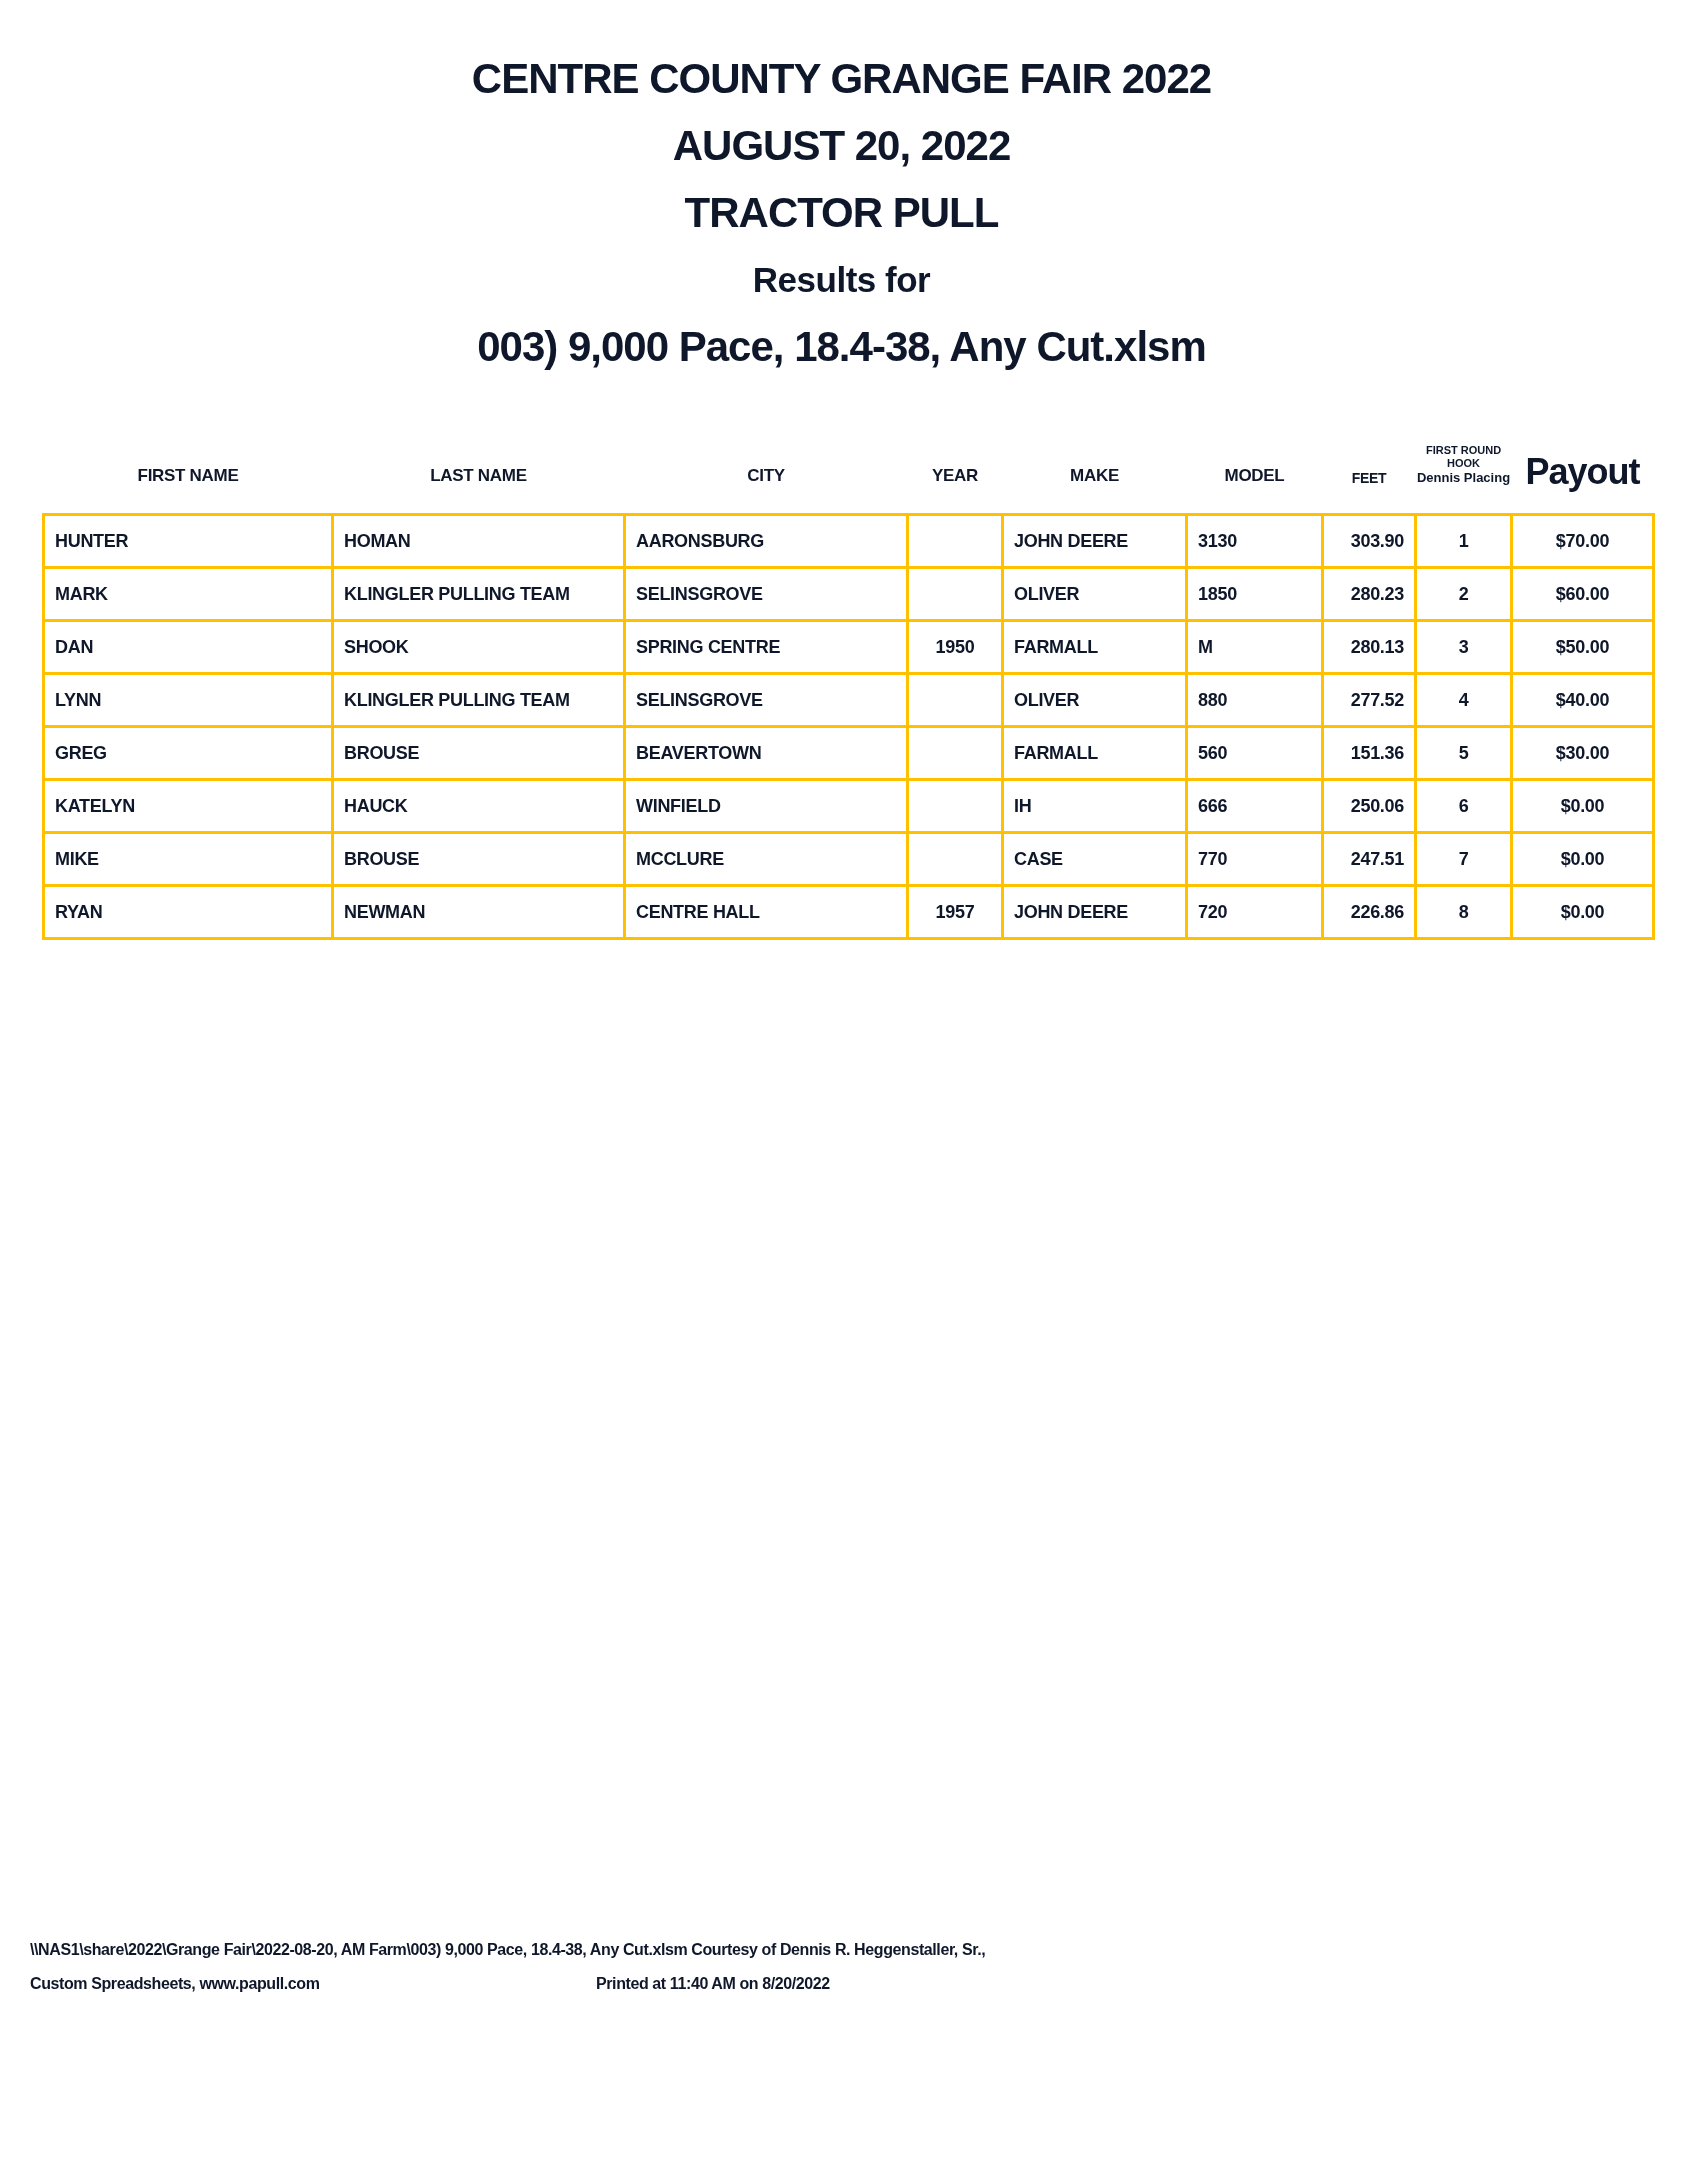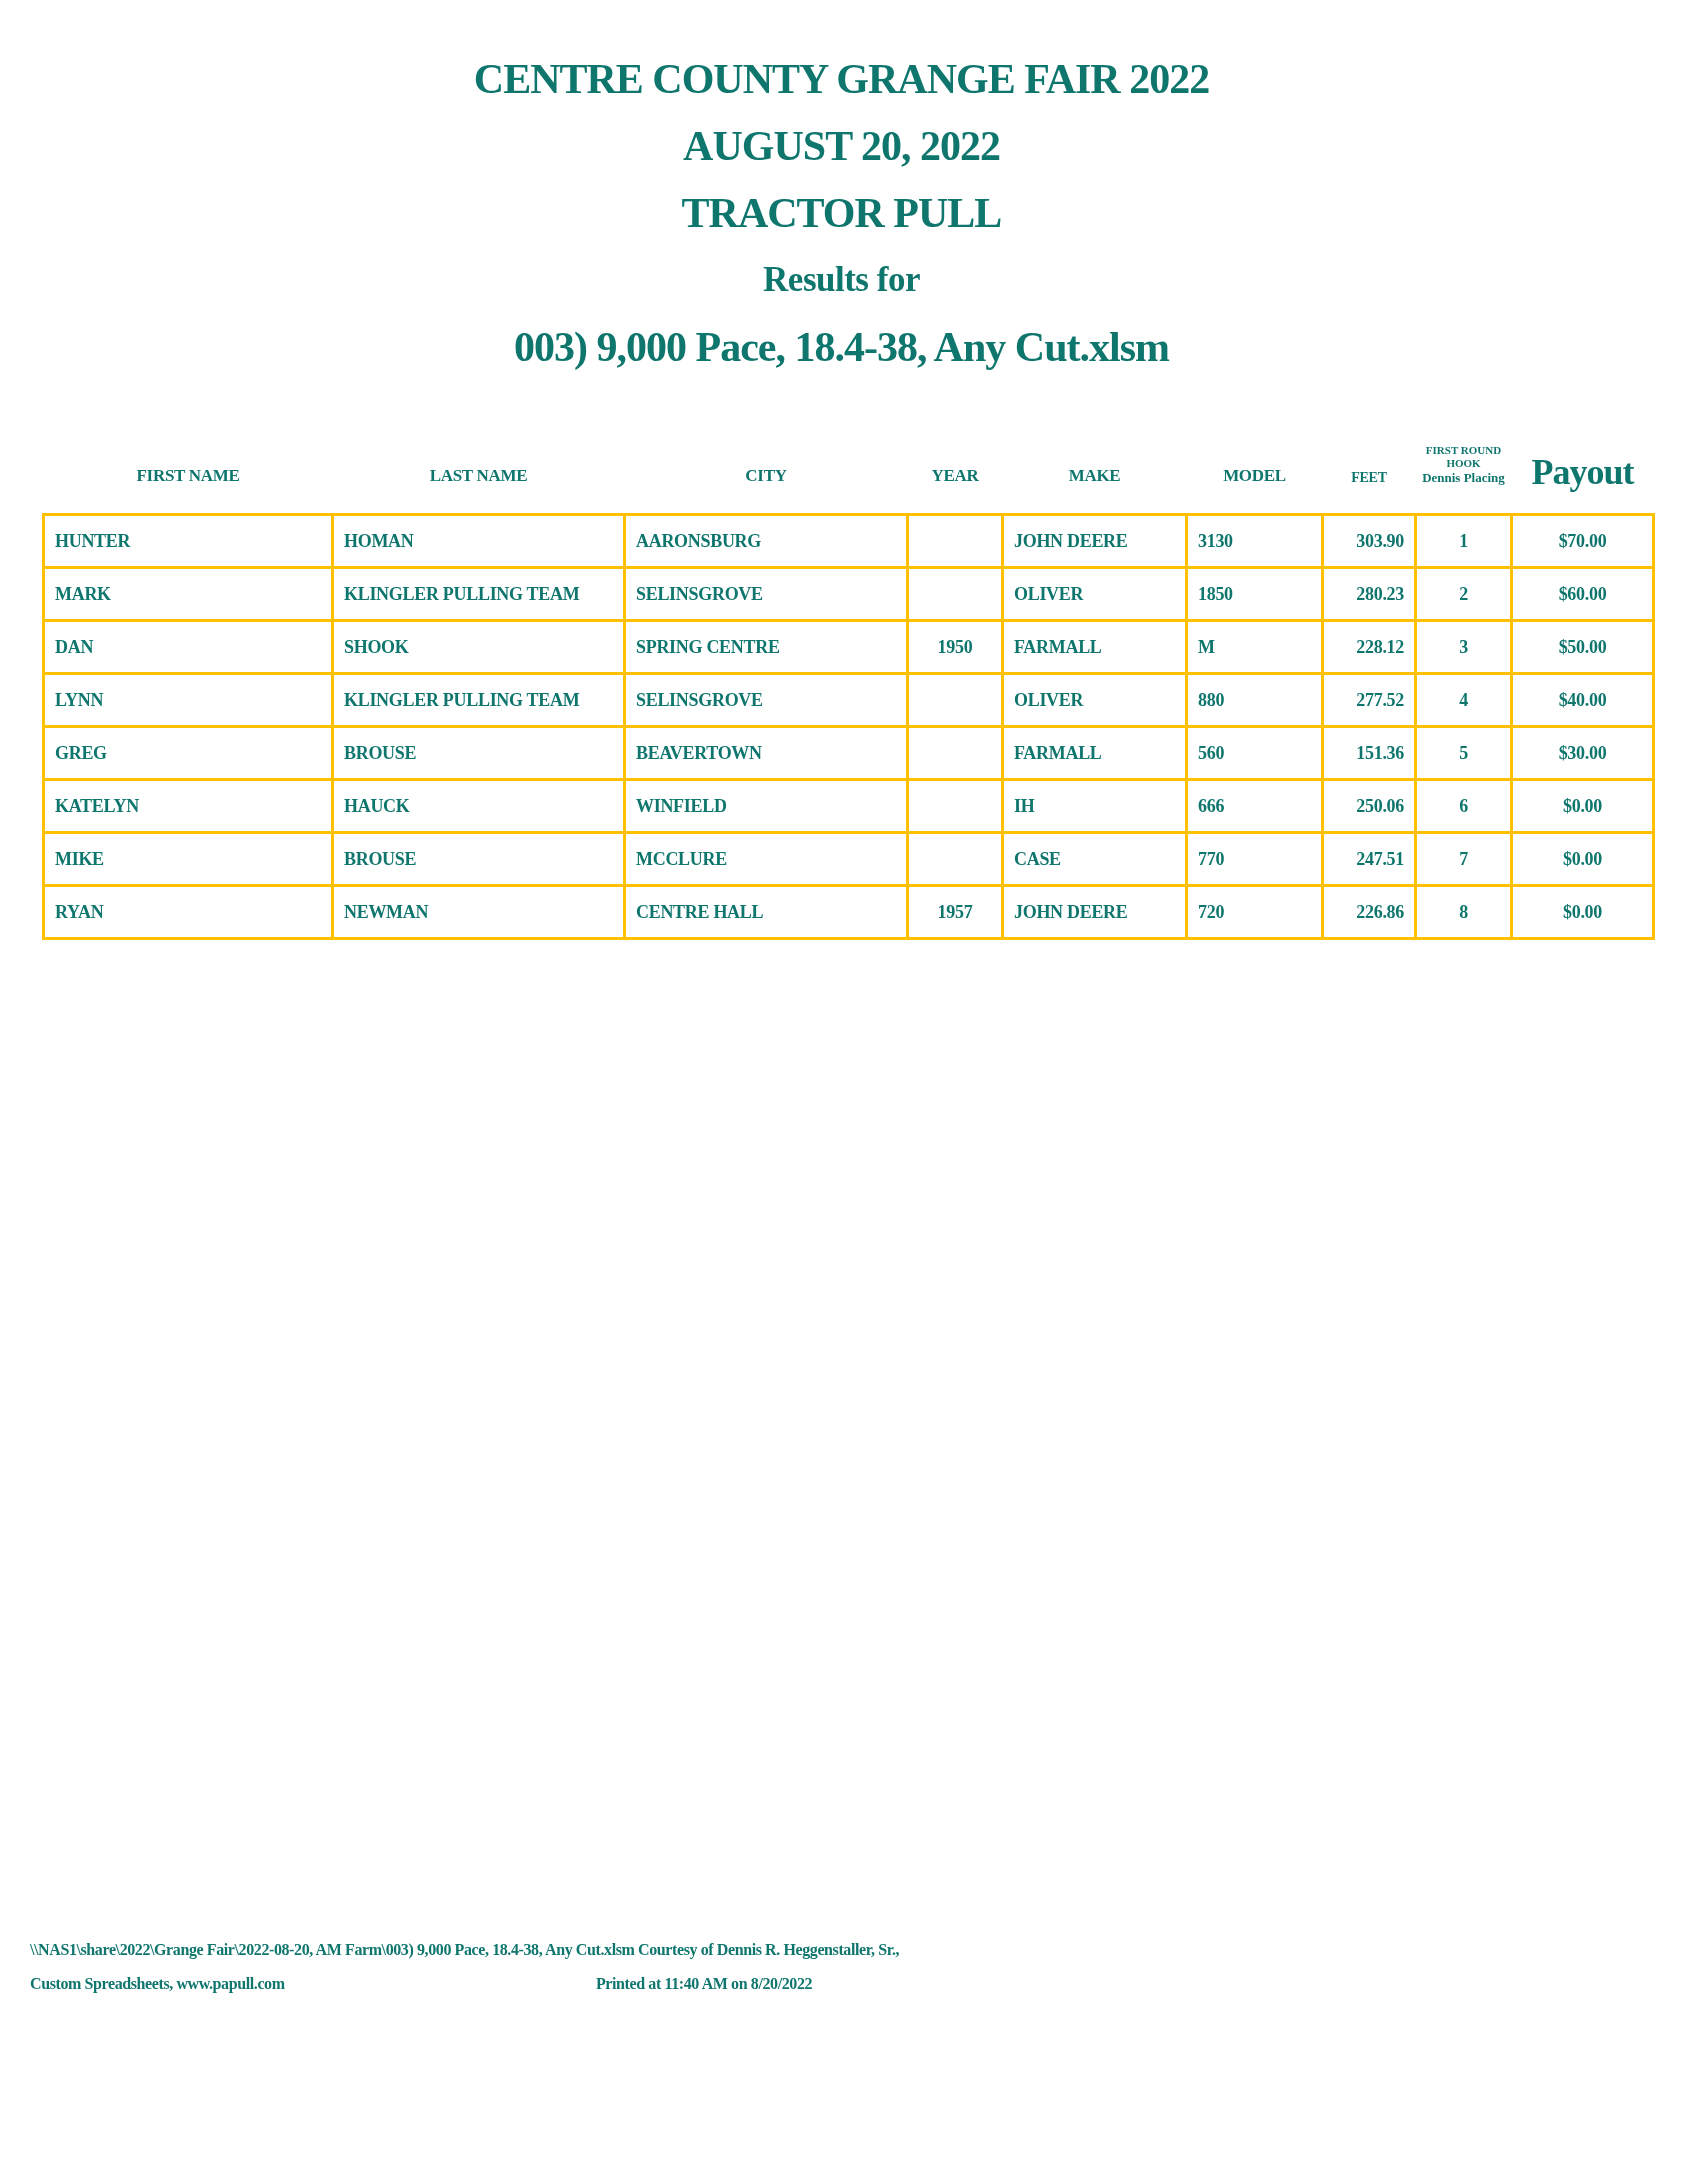--- a/index.html
+++ b/index.html
@@ -1,22 +1,22 @@
 <!DOCTYPE html>
 <html><head>
 <meta charset="utf-8">
 <style>
   html, body { margin: 0; padding: 0; background: #ffffff; }
   .page {
     position: relative;
     width: 1683px;
     height: 2178px;
     background: #ffffff;
-    color: #0f766e;
-    font-family: Liberation Serif, serif;
+    color: #0f172a;
+    font-family: Liberation Sans, sans-serif;
     font-weight: bold;
     overflow: hidden;
   }
 
   
   .titles {
     position: absolute;
     top: 57px;
     left: 0;
     width: 1683px;
@@ -160,21 +160,21 @@
       <td class="ac">2</td>
       <td class="ac">$60.00</td>
     </tr>
         <tr>
       <td class="al">DAN</td>
       <td class="al">SHOOK</td>
       <td class="al">SPRING CENTRE</td>
       <td class="ac">1950</td>
       <td class="al">FARMALL</td>
       <td class="al">M</td>
-      <td class="ar">228.12</td>
+      <td class="ar">280.13</td>
       <td class="ac">3</td>
       <td class="ac">$50.00</td>
     </tr>
         <tr>
       <td class="al">LYNN</td>
       <td class="al">KLINGLER PULLING TEAM</td>
       <td class="al">SELINSGROVE</td>
       <td class="ac"></td>
       <td class="al">OLIVER</td>
       <td class="al">880</td>

